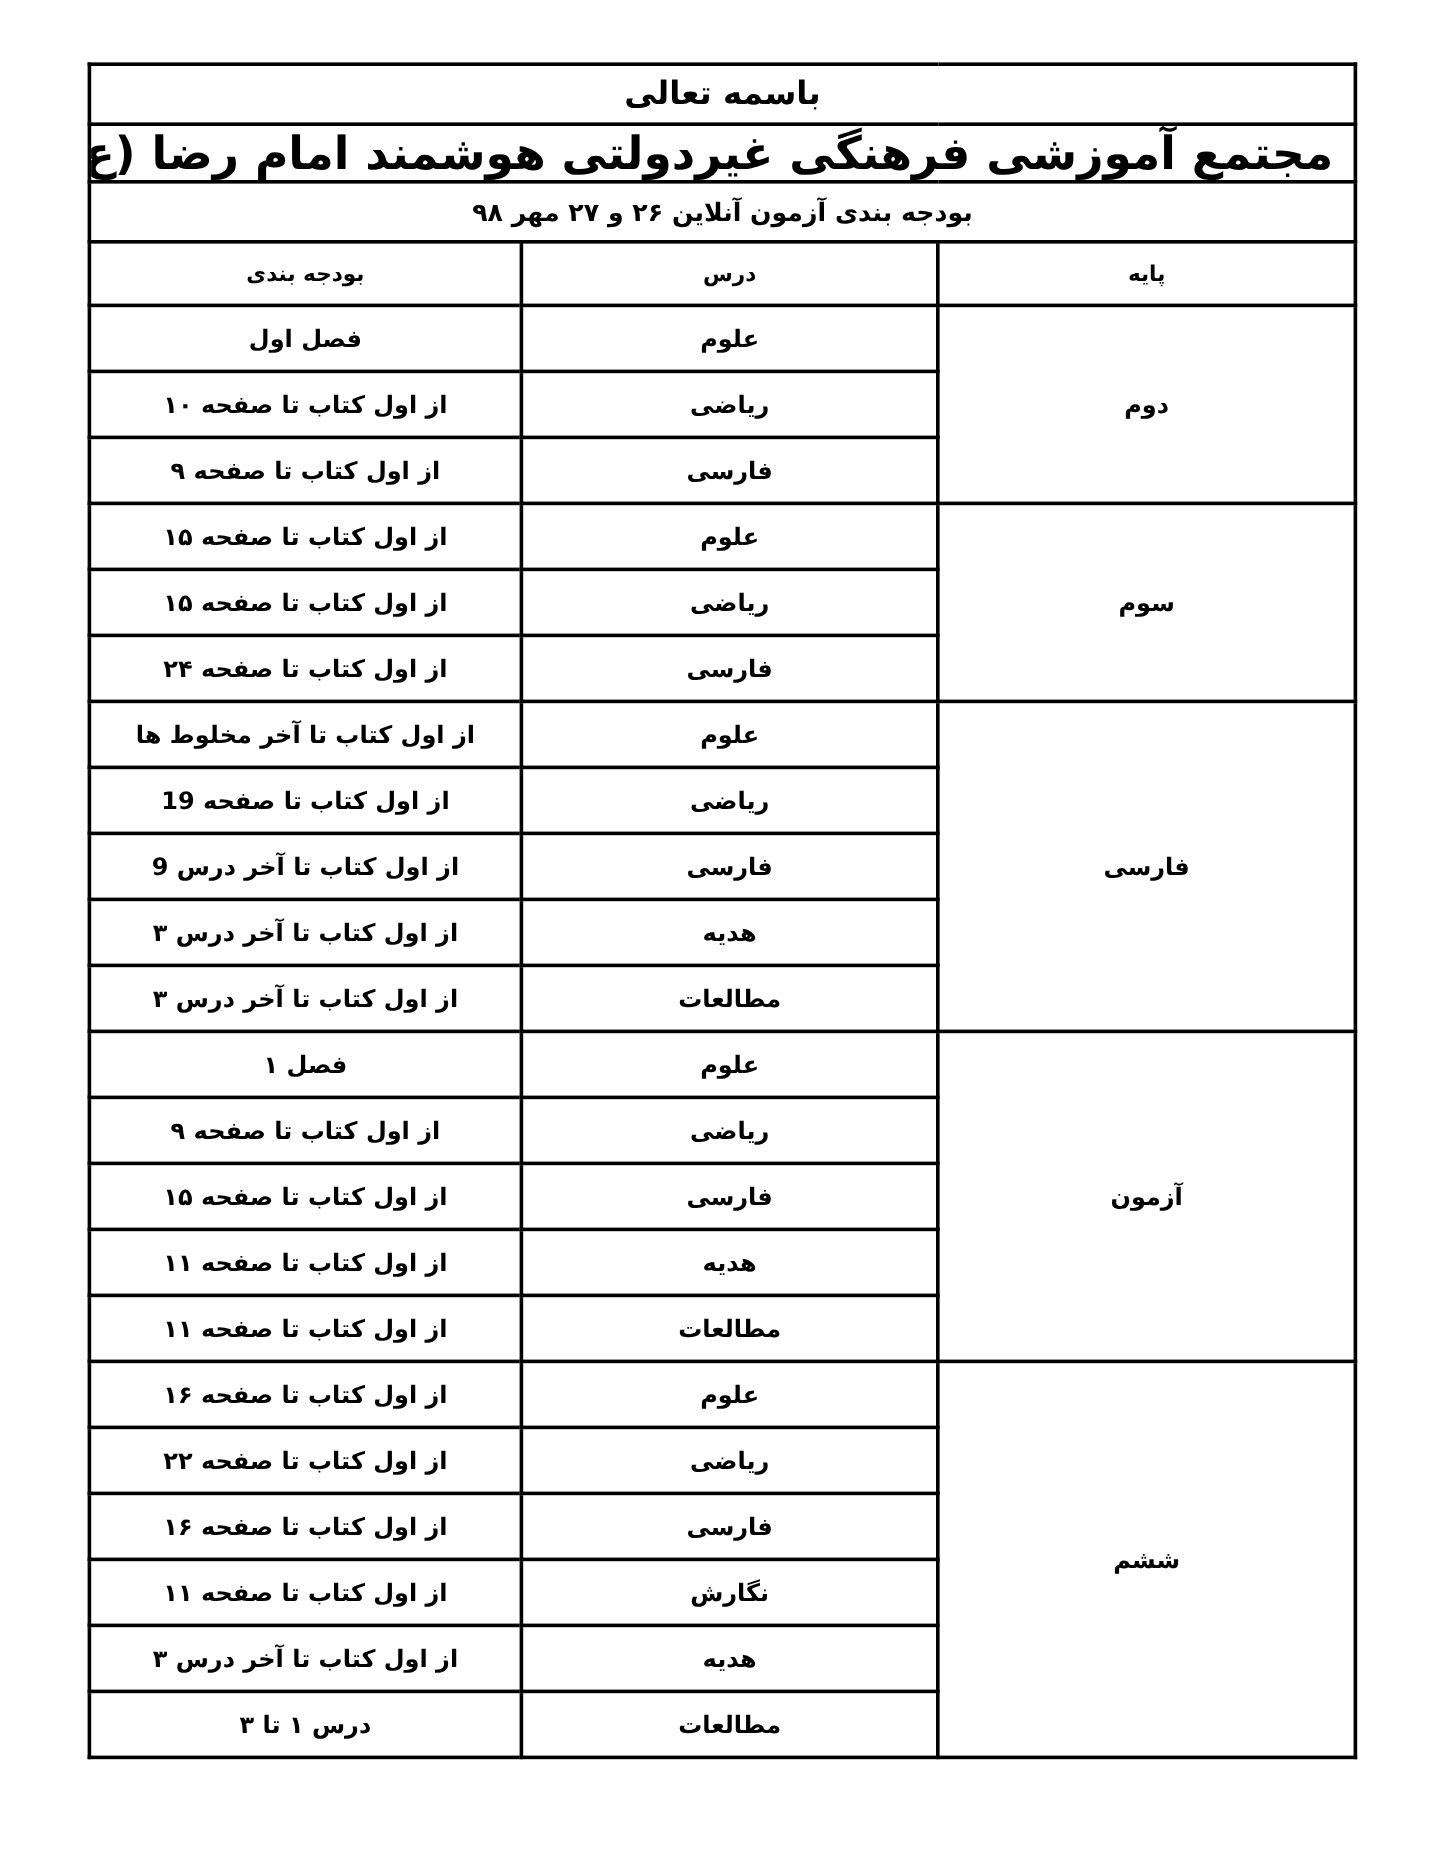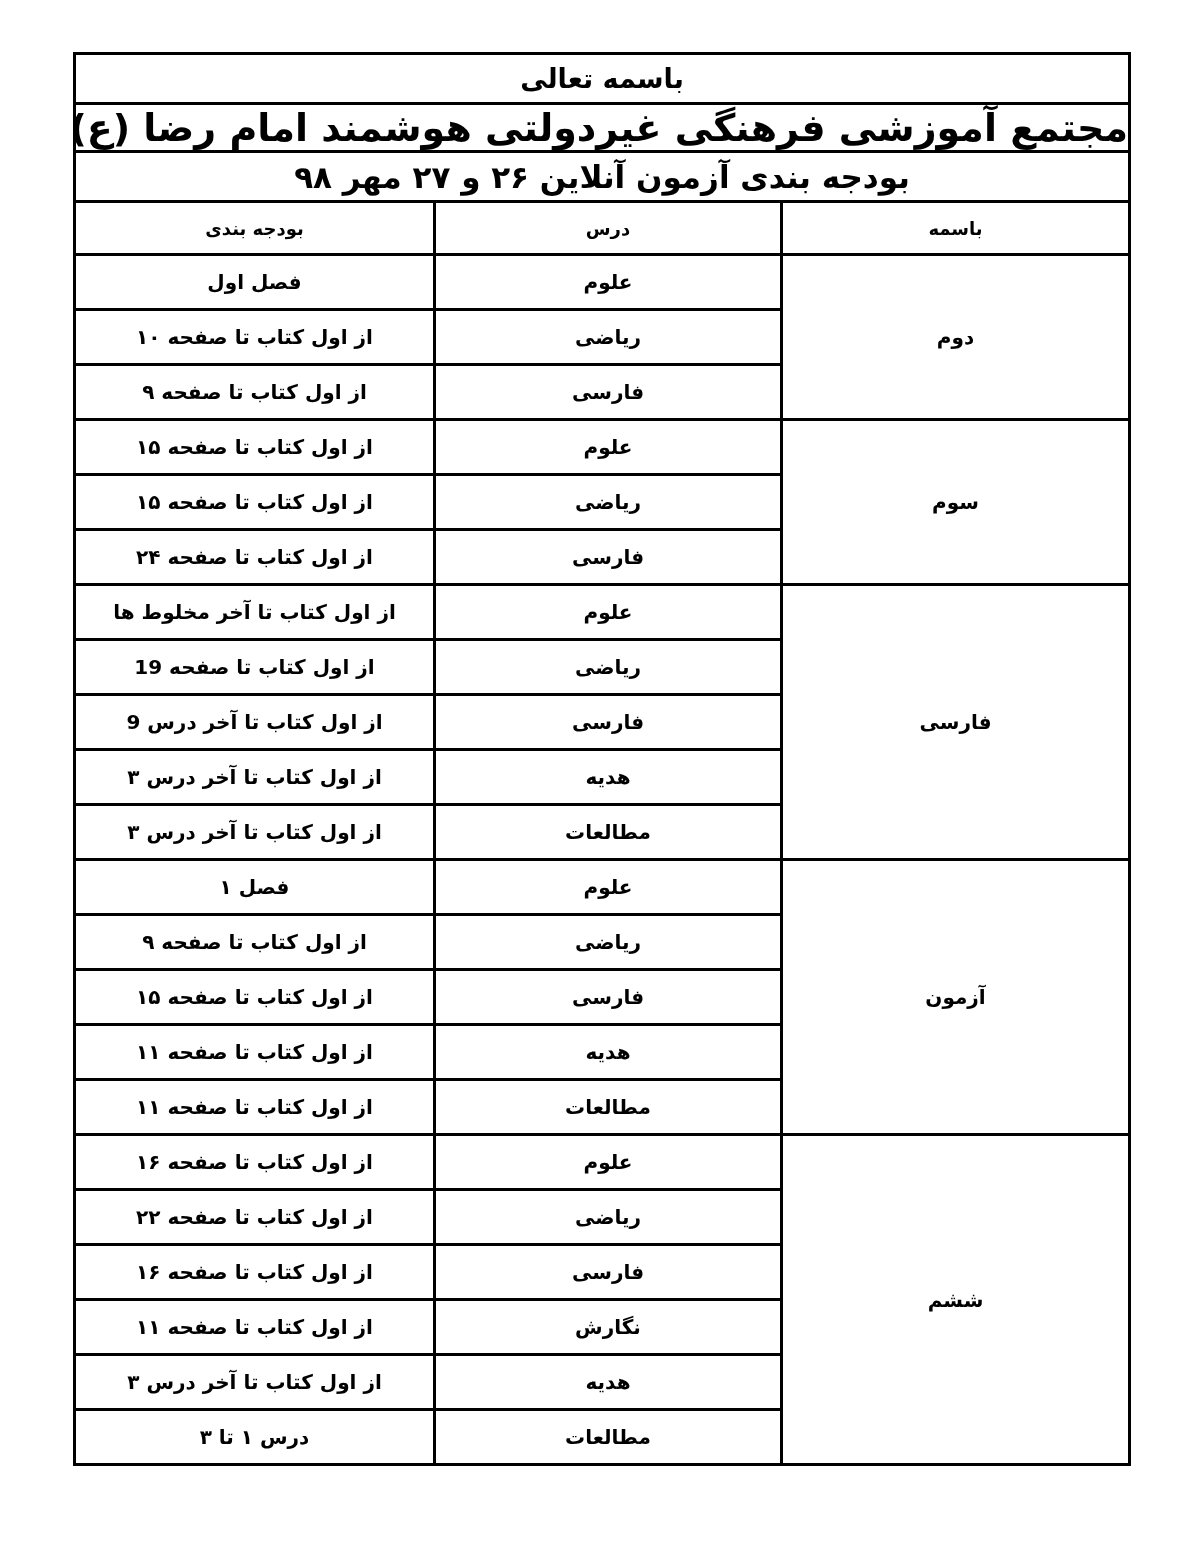--- a/index.html
+++ b/index.html
@@ -22,27 +22,27 @@
     width:1055px;
     border-collapse:collapse;
     table-layout:fixed;
     direction:rtl;
   }
   table.budget-table td{
     border:3px solid var(--border);
     text-align:center;
     vertical-align:middle;
     font-weight:bold;
-    padding:0 0;
+    padding:0 17px;
     overflow:hidden;
     white-space:nowrap;
   }
   tr.title-1 td{height:47px;font-size:27px;}
   tr.title-2 td{height:45px;font-size:38px;margin-top:28px;}
-  tr.title-3 td{height:47px;font-size:31px;text-align:center;}
+  tr.title-3 td{height:47px;font-size:21px;text-align:center;}
   tr.cols    td{height:50px;font-size:18px;}
   tr.data    td{height:52px;font-size:20px;}
   td.grade{font-size:27px;}
 </style>
 </head>
 <body>
 
 <div class="sheet">
   <table class="budget-table">
     <colgroup>
@@ -54,21 +54,21 @@
       <tr class="title-1">
         <td colspan="3">باسمه تعالی</td>
       </tr>
       <tr class="title-2">
         <td colspan="3">مجتمع آموزشی فرهنگی غیردولتی هوشمند امام رضا (ع)</td>
       </tr>
       <tr class="title-3">
         <td colspan="3">بودجه بندی آزمون آنلاین ۲۶ و ۲۷ مهر ۹۸</td>
       </tr>
       <tr class="cols">
-        <td>باسمه</td>
+        <td>پایه</td>
         <td>درس</td>
         <td>بودجه بندی</td>
       </tr>
 
       <tr class="data">
         <td class="grade" rowspan="3">دوم</td>
         <td>علوم</td>
         <td>فصل اول</td>
       </tr>
       <tr class="data">

